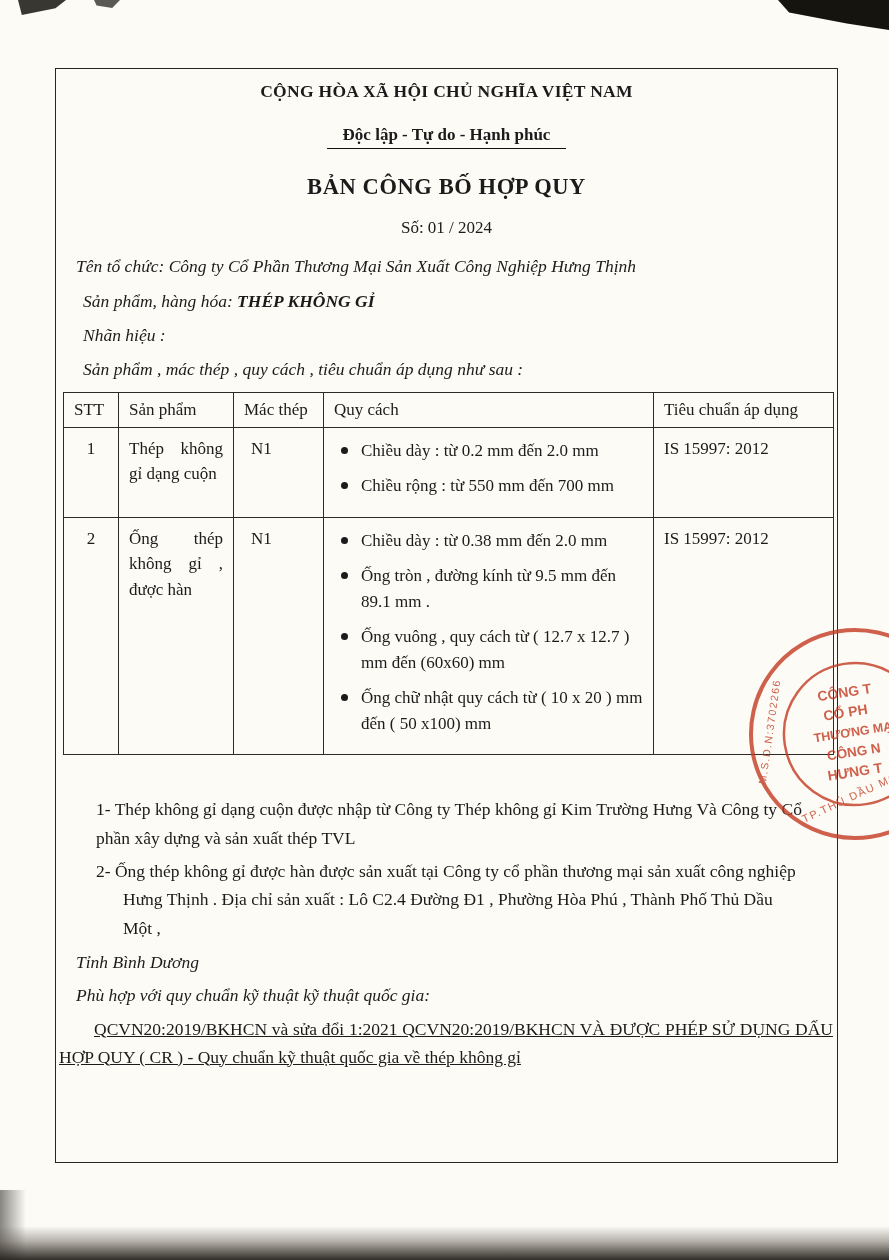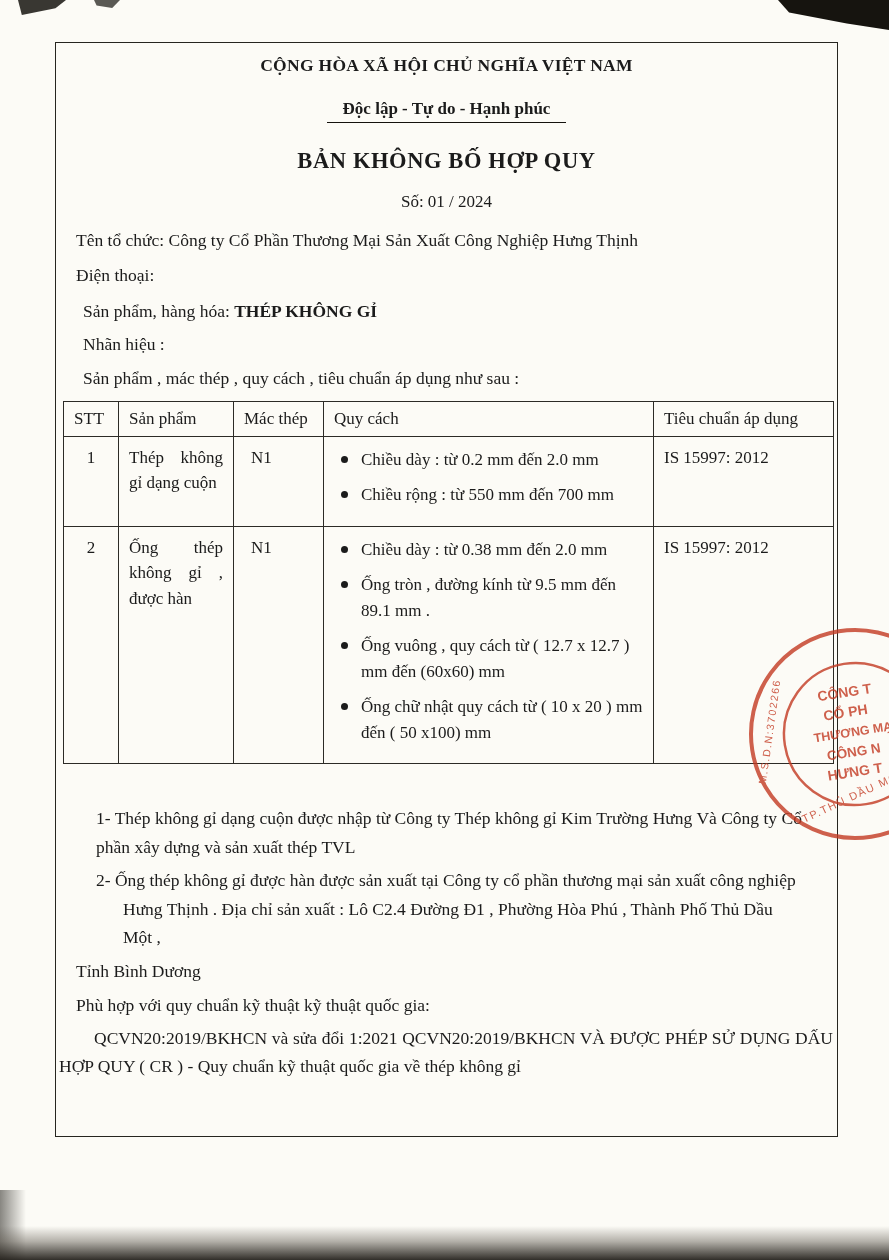--- a/index.html
+++ b/index.html
@@ -23,34 +23,34 @@
   .art-bottom {
     left:0; bottom:0; width:889px; height:34px; background:none;
     background-image:linear-gradient(to bottom, rgba(110,104,92,0) 0%,
       rgba(92,86,76,.45) 45%, rgba(38,35,30,.95) 100%);
   }
   .art-bottom-left { left:0; bottom:0; width:26px; height:70px;
     background-image:linear-gradient(to left, rgba(40,38,33,0), rgba(40,38,33,.55)); background-color:transparent; }
 
   
   .frame {
-    position:absolute; left:55px; top:42px; width:783px; min-height:1095px;
+    position:absolute; left:55px; top:68px; width:783px; min-height:1095px;
     border:1.6px solid #26251f; padding-top:12px; z-index:2;
   }
 
   .center { text-align:center; }
   .country { font-weight:bold; font-size:17.5px; letter-spacing:.3px; }
   .motto {
     display:inline-block; font-weight:bold; font-size:17px;
     border-bottom:1.9px solid #14120d; padding:2px 16px 3px; margin-top:3px;
   }
   .doc-title { font-size:22.5px; font-weight:bold; letter-spacing:.6px; margin-top:25px; }
   .doc-number { font-size:17px; margin-top:18px; }
 
-  .para { font-size:17.5px; line-height:1.56; margin-left:20px; margin-right:16px; }
+  .para { font-size:17.5px; line-height:1.56; margin-left:20px; margin-right:16px;font-style:italic; }
   .p-org   { margin-top:15px; }
   .p-addr  { margin-top:1px; }
   .p-phone { margin-top:8px; }
   .p-prod  { margin-top:8px; margin-left:27px; }
   .p-brand { margin-top:6px; margin-left:27px; }
   .p-intro { margin-top:7px; margin-left:27px; }
   .bold { font-weight:bold; }
 
   table.products-table {
     border-collapse:collapse; table-layout:fixed;
@@ -78,21 +78,21 @@
   }
 
   .notes { margin:40px 32px 0 40px; font-size:17.5px; line-height:1.62; }
   .note { margin-bottom:5px; }
   .note-2 { padding-left:27px; text-indent:-27px; }
 
   .p-province { margin-top:7px; }
   .p-conform  { margin-top:6px; }
   .p-standard {
     margin:5px 4px 26px 3px; font-size:17.5px; line-height:1.6;
-    text-align:justify; text-indent:35px;
+    text-align:justify; text-indent:35px;text-decoration:underline;
   }
 
   
   .stamp {
     position:absolute; left:739px; top:618px; width:232px; height:232px;
     z-index:5; opacity:.8; transform:rotate(-9deg);
     color:#c33a22; pointer-events:none;
   }
   .stamp svg text { fill:#c33a22; font-family:"Liberation Sans", sans-serif; }
 </style>
@@ -107,25 +107,24 @@
   <div class="artifact art-bottom-left"></div>
   <div class="artifact art-bottom"></div>
 
   <div class="frame">
 
     <div class="center">
       <div class="country">CỘNG HÒA XÃ HỘI CHỦ NGHĨA VIỆT NAM</div><br>
       <span class="motto">Độc lập - Tự do - Hạnh phúc</span>
     </div>
 
-    <div class="center doc-title">BẢN KHÔNG BỐ HỢP QUY</div>
+    <div class="center doc-title">BẢN CÔNG BỐ HỢP QUY</div>
     <div class="center doc-number">Số: 01 / 2024</div>
 
     <p class="para p-org">Tên tổ chức: Công ty Cổ Phần Thương Mại Sản Xuất Công Nghiệp Hưng Thịnh</p>
-    <p class="para p-phone">Điện thoại:</p>
     <p class="para p-prod"><span>Sản phẩm, hàng hóa: </span><span class="bold">THÉP KHÔNG GỈ</span></p>
     <p class="para p-brand">Nhãn hiệu :</p>
     <p class="para p-intro">Sản phẩm , mác thép , quy cách , tiêu chuẩn áp dụng như sau :</p>
 
     <table class="products-table">
       <colgroup>
         <col class="col-stt">
           <col class="col-sp">
           <col class="col-mt">
           <col class="col-qc">

